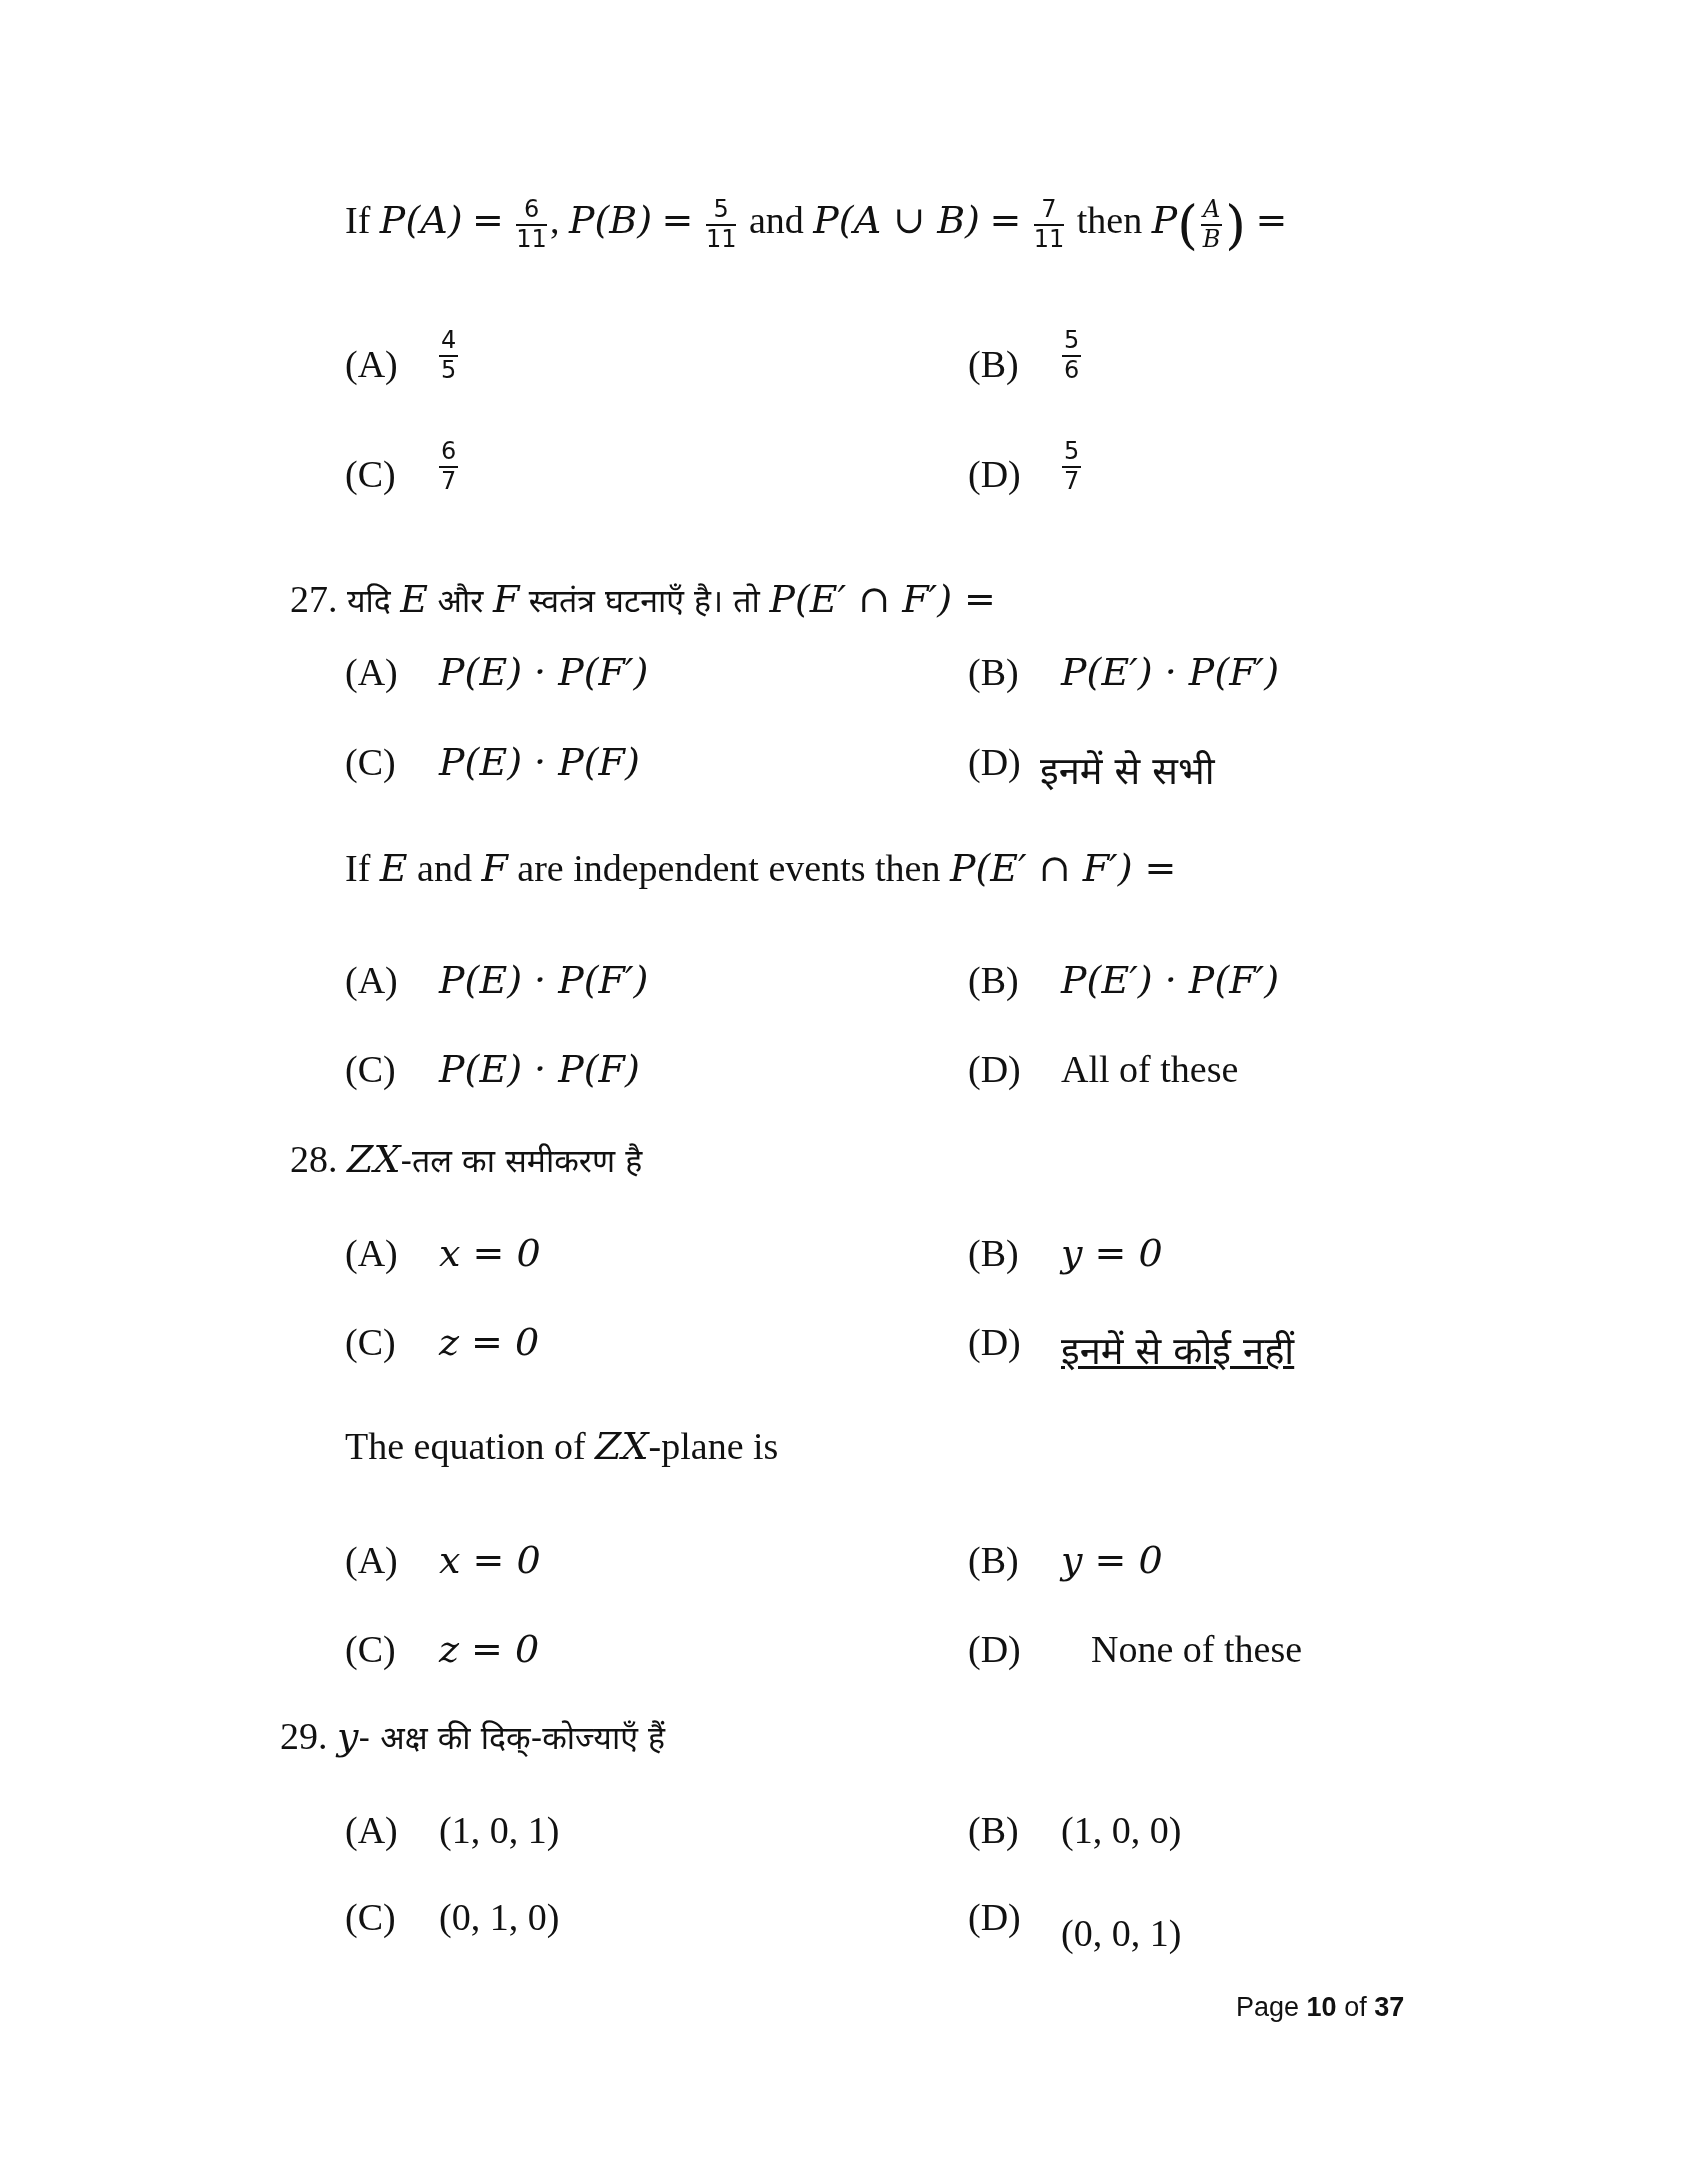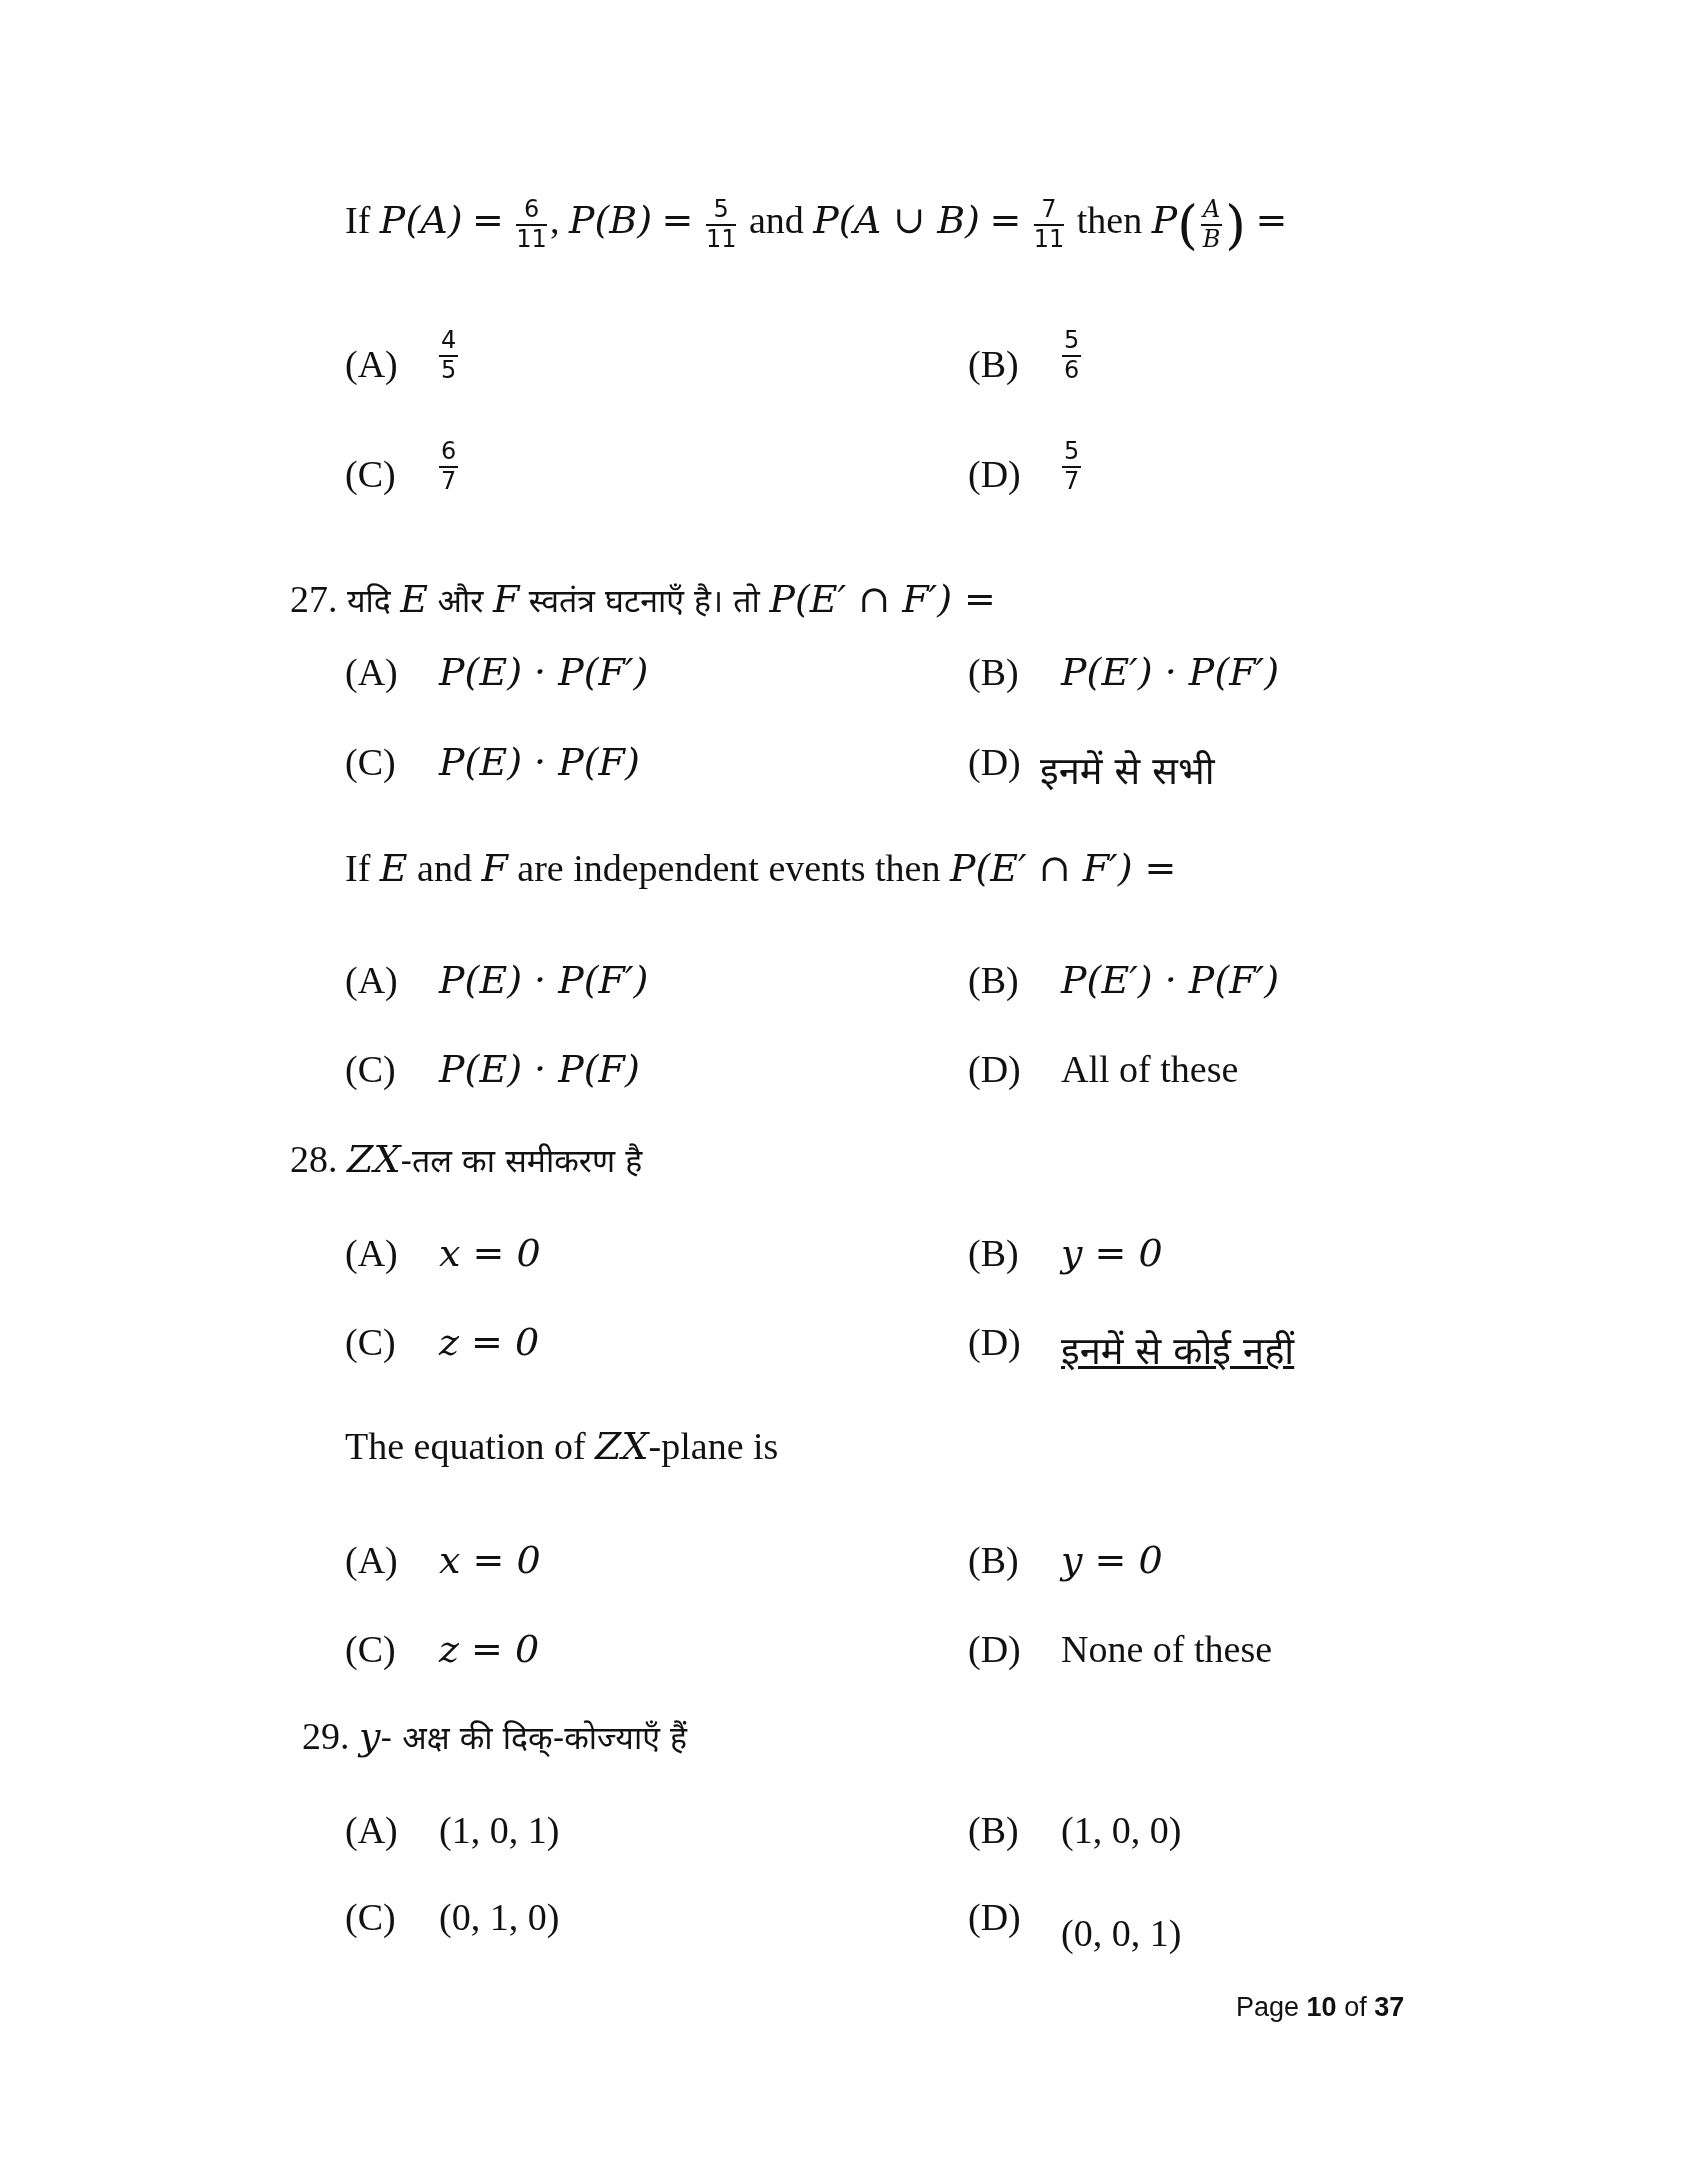--- a/index.html
+++ b/index.html
@@ -171,24 +171,24 @@
 <div>
   <span class="opt-label" style="left:968px; top:1538px;">(B)</span>
   <span class="opt-val m" style="left:1061px; top:1538px;">y = 0</span>
 </div>
 <div>
   <span class="opt-label" style="left:345px; top:1627px;">(C)</span>
   <span class="opt-val m" style="left:439px; top:1627px;">z = 0</span>
 </div>
 <div>
   <span class="opt-label" style="left:968px; top:1627px;">(D)</span>
-  <span class="opt-val" style="left:1061px; top:1627px;">None of these</span>
-</div>
-
-<div class="line" style="left:302px; top:1717px;">
+  <span class="opt-val" style="left:1091px; top:1627px;">None of these</span>
+</div>
+
+<div class="line" style="left:280px; top:1717px;">
   <span>29.</span>
   <span class="m">y</span><span class="hi">- अक्ष की दिक्-कोज्याएँ हैं</span>
 </div>
 <div>
   <span class="opt-label" style="left:345px; top:1808px;">(A)</span>
   <span class="opt-val" style="left:439px; top:1808px;">(1, 0, 1)</span>
 </div>
 <div>
   <span class="opt-label" style="left:968px; top:1808px;">(B)</span>
   <span class="opt-val" style="left:1061px; top:1808px;">(1, 0, 0)</span>

